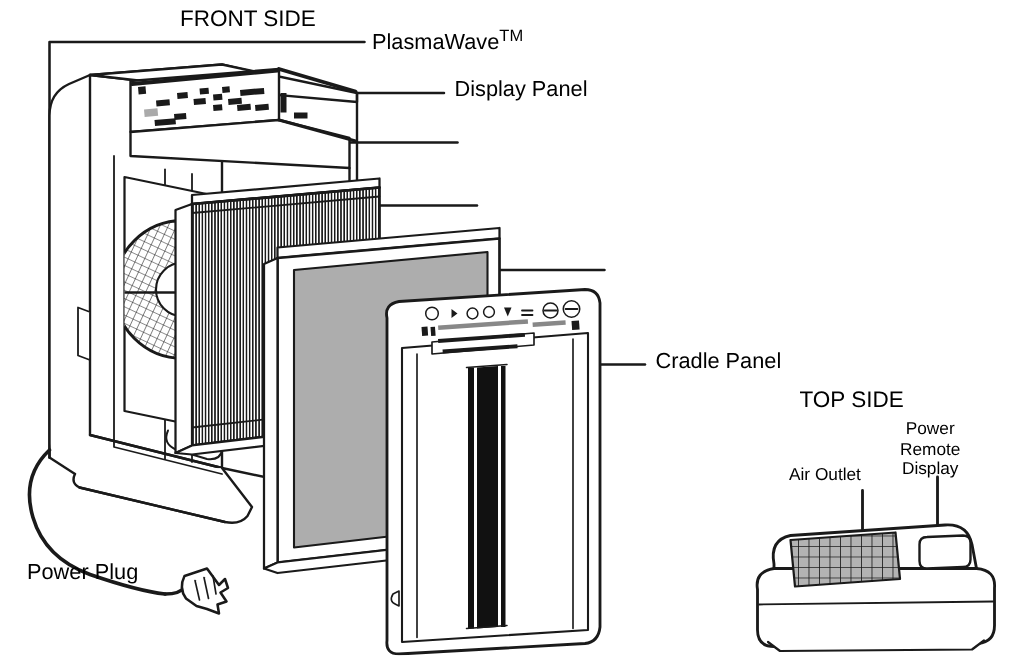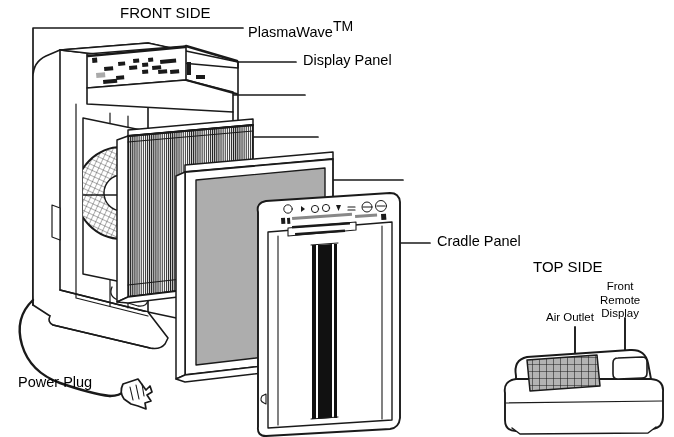--- a/index.html
+++ b/index.html
@@ -26,21 +26,21 @@
     position: absolute;
     font-family: "Liberation Sans", sans-serif;
     color: #000000;
     white-space: nowrap;
     line-height: 1.05;
   }
   .lbl-lg { font-size: 15px; text-align: center; }
   .lbl-md { font-size: 14.5px; }
   .lbl-sm { font-size: 11.5px; }
   .tm {
-    font-size: 14px;
+    font-size: 11px;
     vertical-align: super;
     margin-top: 37px;
   }
   .stack { text-align: center; line-height: 1.18; }
 </style>
 </head>
 <body>
 
 <div id="root">
 
@@ -271,21 +271,21 @@
 
 
 
 
   <div class="lbl lbl-md" style="left:437px; top:234px;">Cradle Panel</div>
 
   <div class="lbl lbl-md" style="left:18px; top:375px;">Power Plug</div>
 
   <div class="lbl lbl-lg" style="left:533px; top:259px;">TOP SIDE</div>
 
-  <div class="lbl lbl-sm" style="left:526px; top:311px;margin-left:20px;">Air Outlet</div>
+  <div class="lbl lbl-sm" style="left:526px; top:311px;">Air Outlet</div>
 
   <div class="lbl lbl-sm stack" style="left:600px; top:280px;">
-    <div>Front</div>
+    <div>Power</div>
     <div>Remote</div>
     <div>Display</div>
   </div>
 
 </div>
 
 </body></html>

